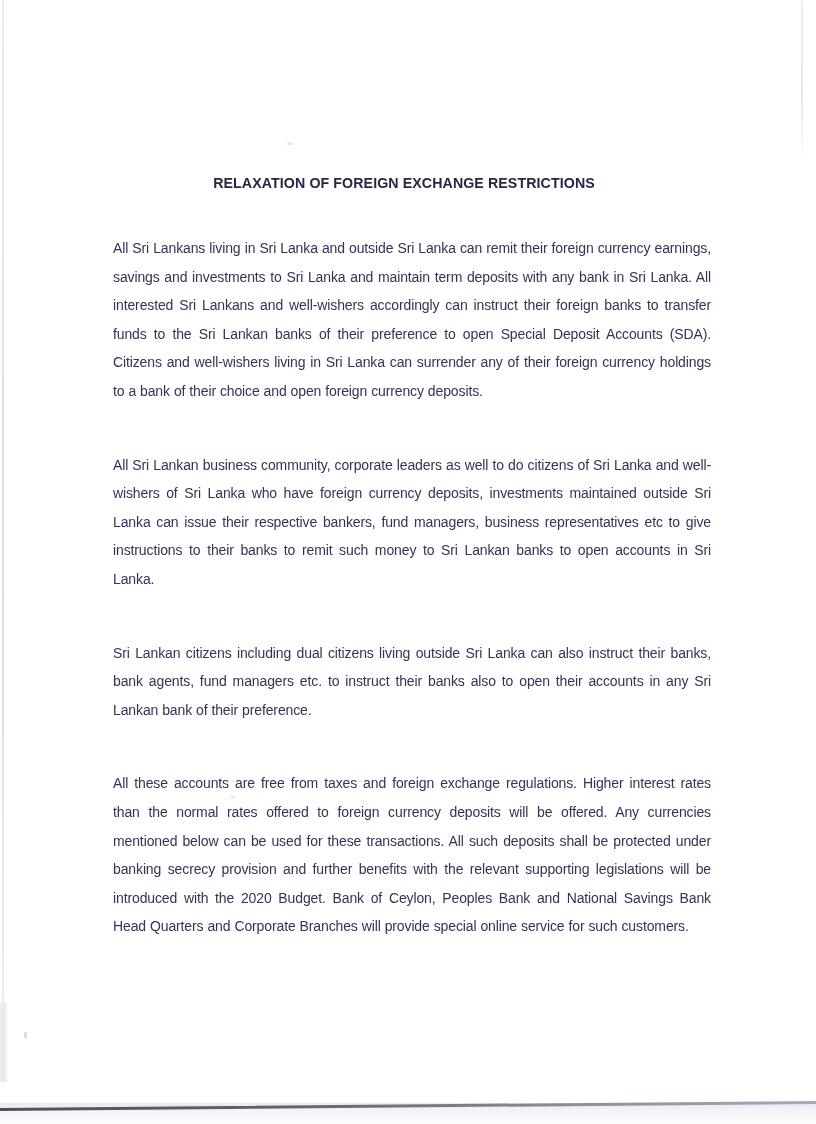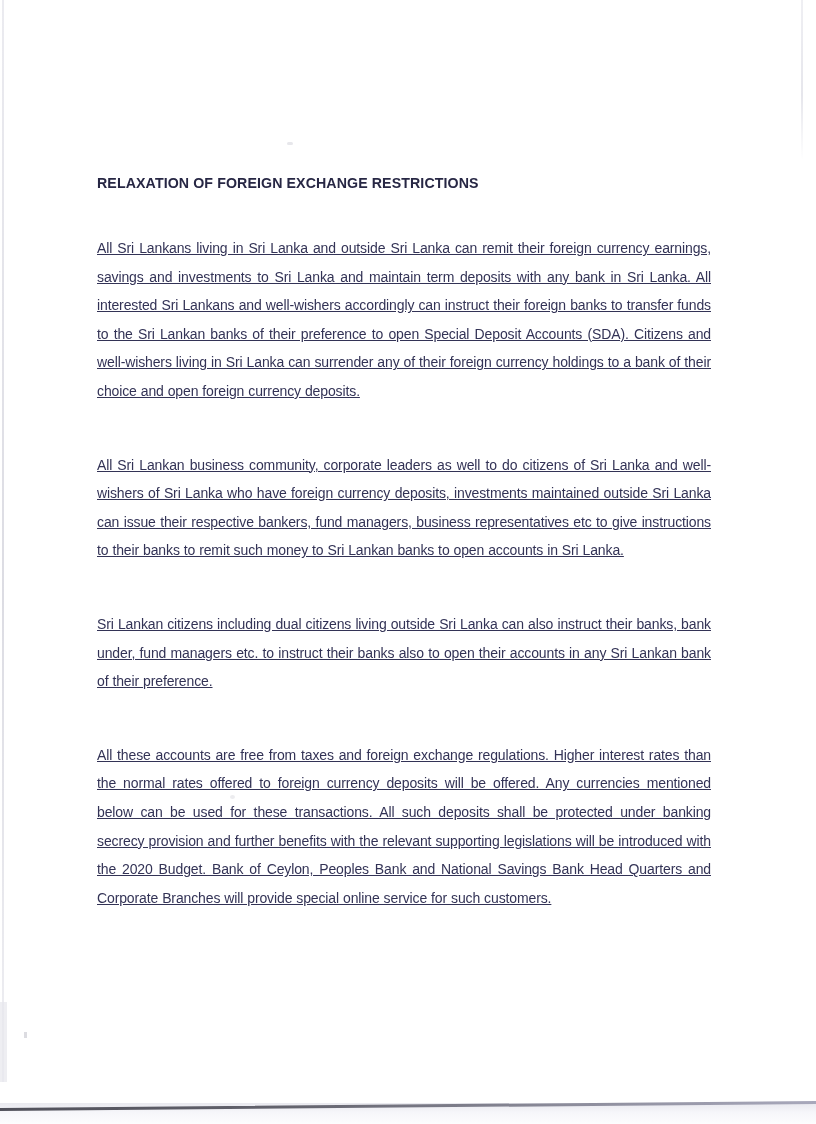--- a/index.html
+++ b/index.html
@@ -20,34 +20,34 @@
     left: 97px;
     top: 0;
     width: 614px;
     padding-top: 170px;
   }
   .title-block {
     margin-bottom: 37px;
   }
   .doc-title {
     font-weight: bold;
+    text-align: center;
     font-size: 14.2px;
     line-height: 27px;
     color: #272744;
     letter-spacing: 0.1px;
   }
   .doc-paragraph {
     font-size: 14px;
     line-height: 28.6px;
     text-align: justify;
-    margin: 0 0 45px 0;
+    margin: 0 0 45px 16px;
     color: #333356;
     letter-spacing: -0.12px;
     word-spacing: 0.2px;
-    text-decoration: underline;
   }
   
   .artifact { position: absolute; pointer-events: none; }
   .left-edge-line {
     left: 2px; top: 0; width: 2px; height: 1082px;
     background: linear-gradient(180deg, #ebebf0, #dcdce3 55%, #efeff3);
   }
   .left-strip {
     left: 0; top: 1002px; width: 7px; height: 80px;
     background: #e7e7ec; opacity: 0.7;
@@ -78,21 +78,21 @@
 
   <div class="doc-content">
     <div class="title-block">
       <div class="doc-title">RELAXATION OF FOREIGN EXCHANGE RESTRICTIONS</div>
     </div>
 
     <p class="doc-paragraph">All Sri Lankans living in Sri Lanka and outside Sri Lanka can remit their foreign currency earnings, savings and investments to Sri Lanka and maintain term deposits with any bank in Sri Lanka. All interested Sri Lankans and well-wishers accordingly can instruct their foreign banks to transfer funds to the Sri Lankan banks of their preference to open Special Deposit Accounts (SDA). Citizens and well-wishers living in Sri Lanka can surrender any of their foreign currency holdings to a bank of their choice and open foreign currency deposits.</p>
 
     <p class="doc-paragraph">All Sri Lankan business community, corporate leaders as well to do citizens of Sri Lanka and well-wishers of Sri Lanka who have foreign currency deposits, investments maintained outside Sri Lanka can issue their respective bankers, fund managers, business representatives etc to give instructions to their banks to remit such money to Sri Lankan banks to open accounts in Sri Lanka.</p>
 
-    <p class="doc-paragraph">Sri Lankan citizens including dual citizens living outside Sri Lanka can also instruct their banks, bank under, fund managers etc. to instruct their banks also to open their accounts in any Sri Lankan bank of their preference.</p>
+    <p class="doc-paragraph">Sri Lankan citizens including dual citizens living outside Sri Lanka can also instruct their banks, bank agents, fund managers etc. to instruct their banks also to open their accounts in any Sri Lankan bank of their preference.</p>
 
     <p class="doc-paragraph">All these accounts are free from taxes and foreign exchange regulations. Higher interest rates than the normal rates offered to foreign currency deposits will be offered. Any currencies mentioned below can be used for these transactions. All such deposits shall be protected under banking secrecy provision and further benefits with the relevant supporting legislations will be introduced with the 2020 Budget. Bank of Ceylon, Peoples Bank and National Savings Bank Head Quarters and Corporate Branches will provide special online service for such customers.</p>
   </div>
 
   <div class="artifact left-edge-line"></div>
   <div class="artifact left-strip"></div>
   <div class="artifact right-edge-line"></div>
   <div class="artifact bottom-band"></div>
   <div class="artifact bottom-edge-line"></div>
   <div class="artifact speck-1"></div>

